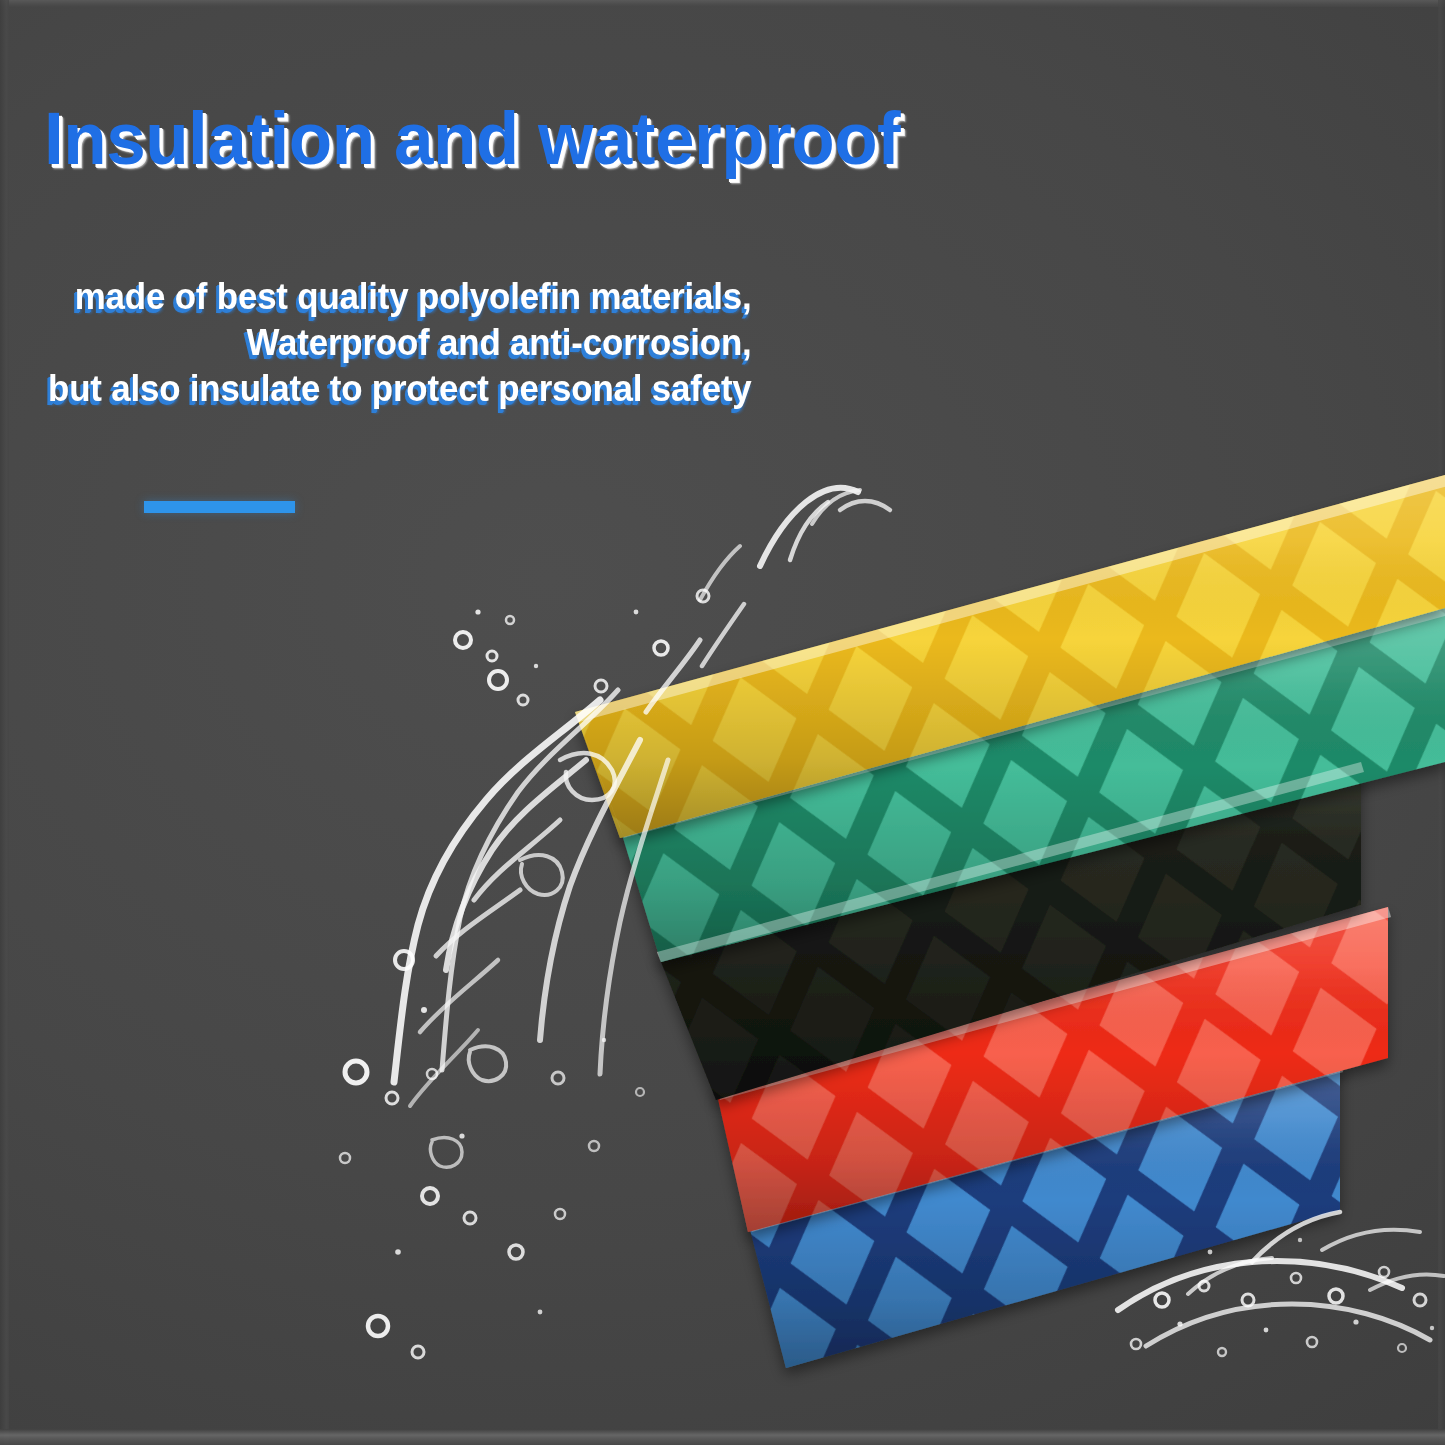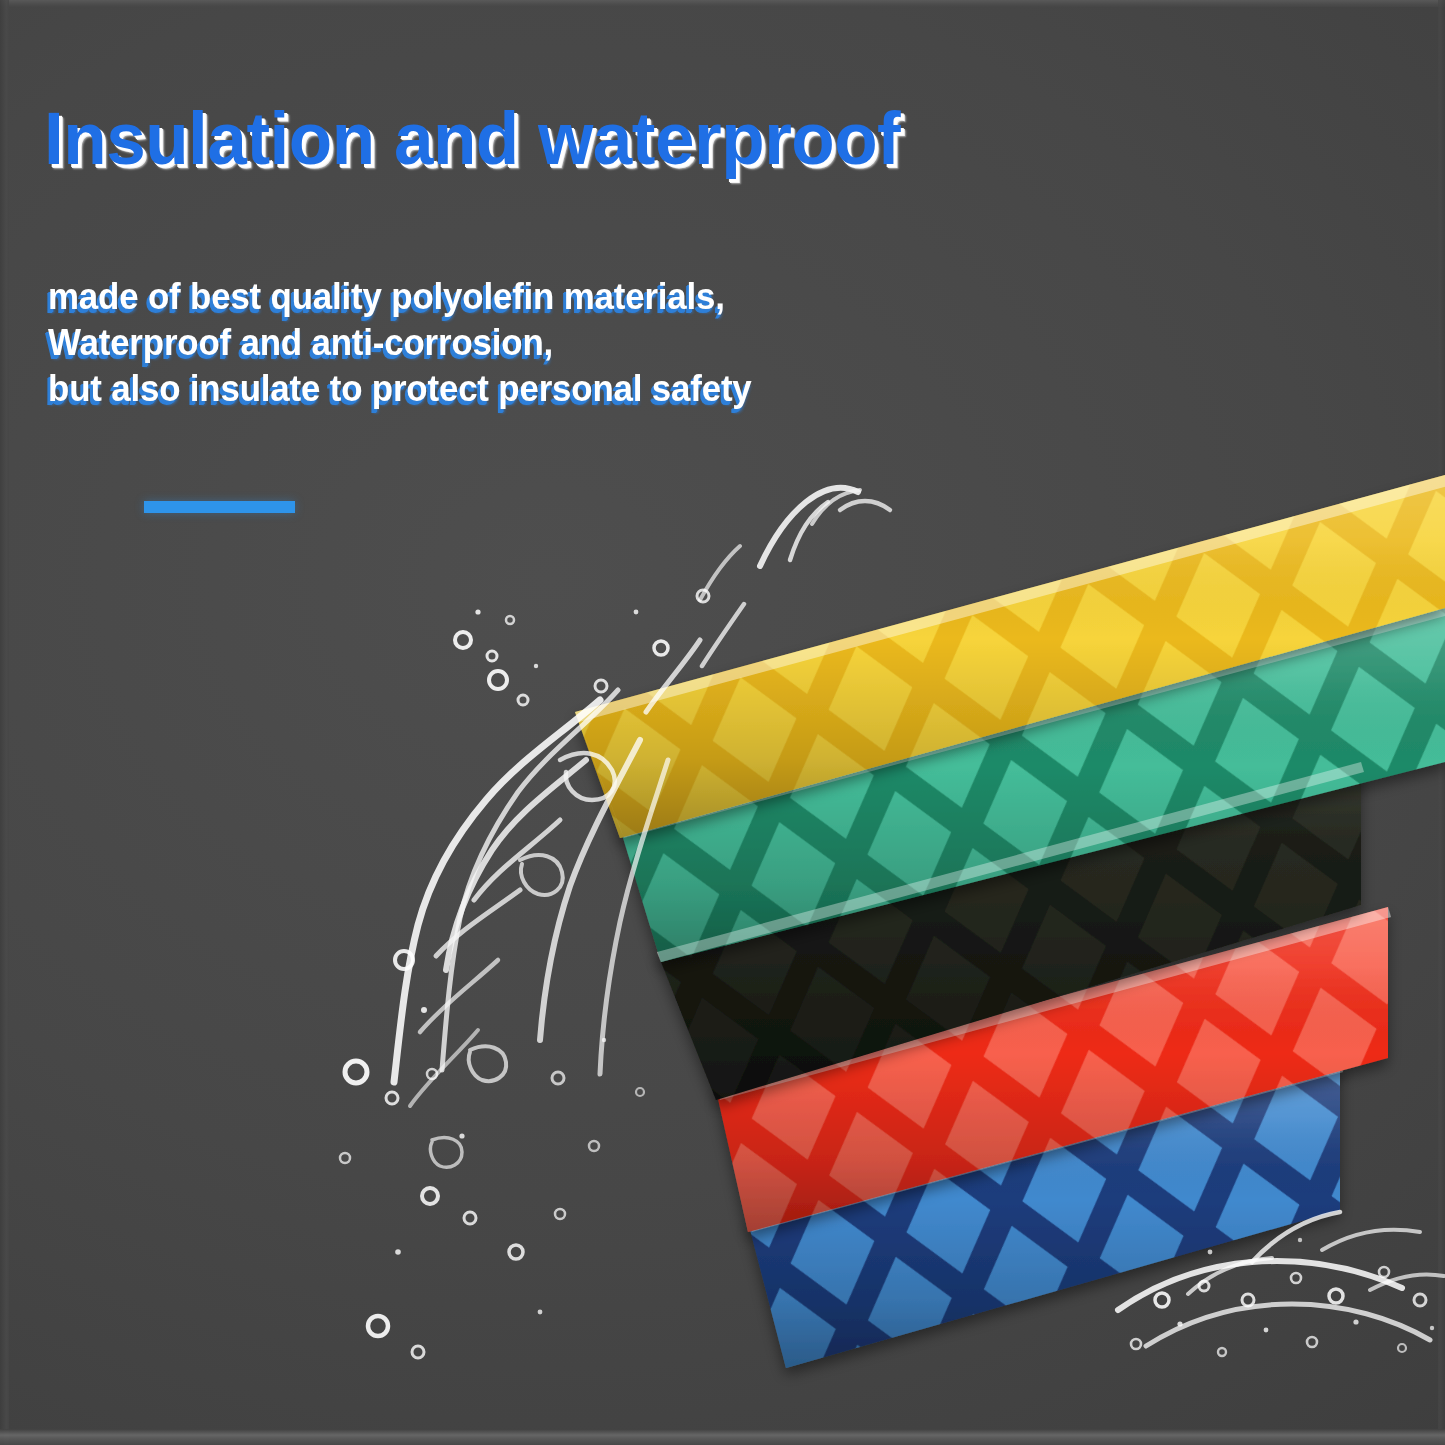--- a/index.html
+++ b/index.html
@@ -7,20 +7,21 @@
     padding: 0;
     background: #3a3a3a;
   }
   #canvas {
     position: relative;
     width: 1445px;
     height: 1445px;
     overflow: hidden;
     background: #464646;
     font-family: "Liberation Sans", sans-serif;
+    text-align: right;
   }
 
   
   .bg-base {
     position: absolute;
     inset: 0;
     background:
       radial-gradient(ellipse 120% 95% at 38% 40%, #4e4e4e 0%, #474747 45%, #3f3f3f 78%, #383838 100%);
   }
   .bg-top-line {

